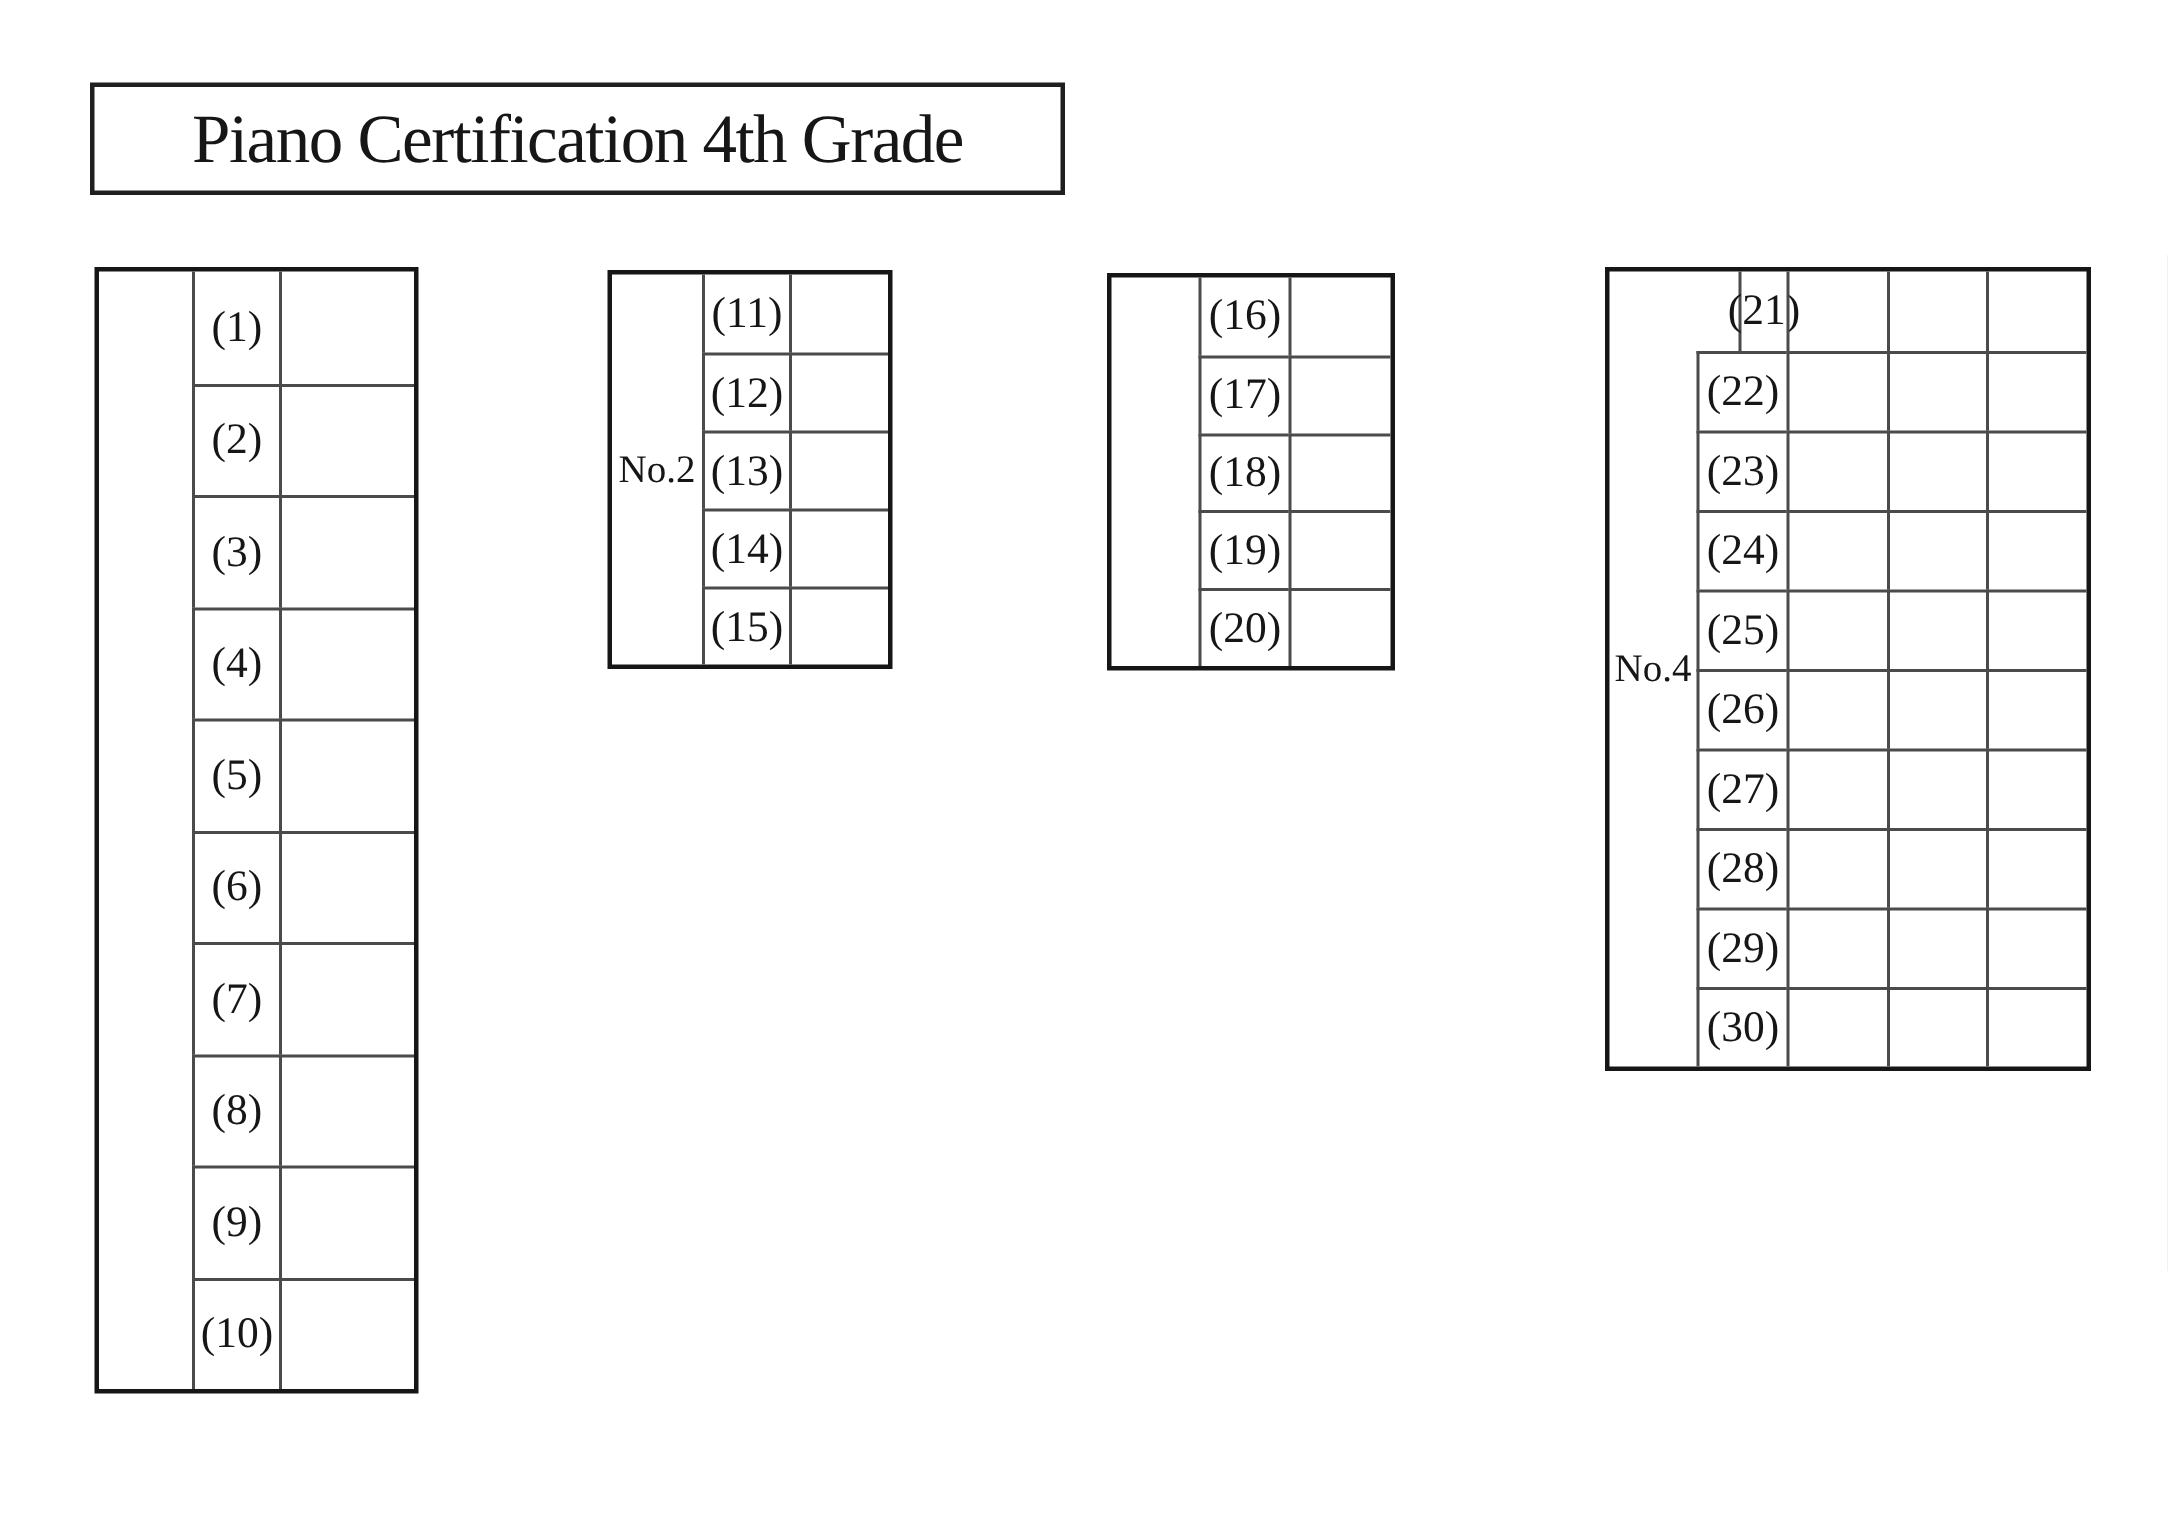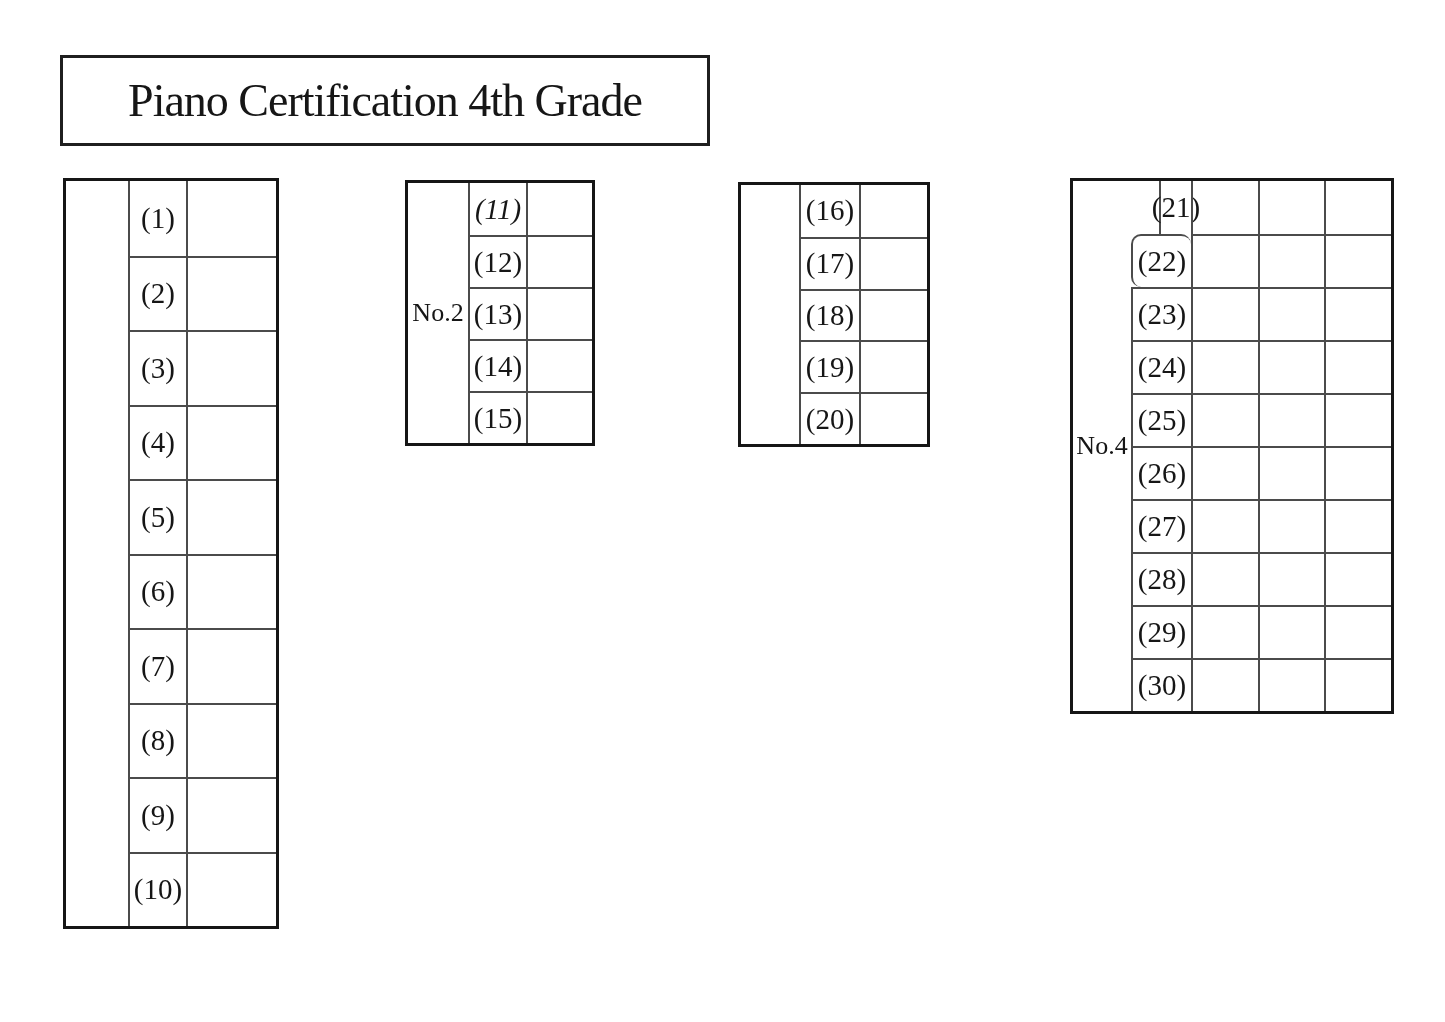--- a/index.html
+++ b/index.html
@@ -10,21 +10,21 @@
     background: #ffffff;
     font-family: "Liberation Serif", "DejaVu Serif", serif;
     color: #161616;
     overflow: hidden;
   }
 
   
   .title-box {
     position: absolute;
     left: 60px; top: 55px;
-    width: 650px; height: 91px;
+    width: 650px; height: 75px;
     border: 3px solid #1f1f1f;
     box-sizing: border-box;
     display: flex;
     align-items: center;
     justify-content: center;
   }
   .title-box span {
     font-size: 46px;
     letter-spacing: -1px;
     white-space: nowrap;
@@ -103,21 +103,21 @@
       <div class="cell rowline" style="grid-area: 7 / 3;"></div>
       <div class="cell rowline" style="grid-area: 8 / 2;">(8)</div>
       <div class="cell rowline" style="grid-area: 8 / 3;"></div>
       <div class="cell rowline" style="grid-area: 9 / 2;">(9)</div>
       <div class="cell rowline" style="grid-area: 9 / 3;"></div>
       <div class="cell rowline" style="grid-area: 10 / 2;">(10)</div>
       <div class="cell rowline" style="grid-area: 10 / 3;"></div>
     </section>
   <section class="qtable t2" style="grid-template-rows: repeat(5, 1fr);">
       <div class="tlabel" style="grid-row: 1 / span 5;">No.2</div>
-      <div class="cell" style="grid-area: 1 / 2; font-style: italic;">(11)</div>
+      <div class="cell" style="grid-area: 1 / 2;">(11)</div>
       <div class="cell" style="grid-area: 1 / 3;"></div>
       <div class="cell rowline" style="grid-area: 2 / 2;">(12)</div>
       <div class="cell rowline" style="grid-area: 2 / 3;"></div>
       <div class="cell rowline" style="grid-area: 3 / 2;">(13)</div>
       <div class="cell rowline" style="grid-area: 3 / 3;"></div>
       <div class="cell rowline" style="grid-area: 4 / 2;">(14)</div>
       <div class="cell rowline" style="grid-area: 4 / 3;"></div>
       <div class="cell rowline" style="grid-area: 5 / 2;">(15)</div>
       <div class="cell rowline" style="grid-area: 5 / 3;"></div>
     </section>
@@ -132,21 +132,21 @@
       <div class="cell rowline" style="grid-area: 4 / 3;"></div>
       <div class="cell rowline" style="grid-area: 5 / 2;">(20)</div>
       <div class="cell rowline" style="grid-area: 5 / 3;"></div>
     </section>
   <section class="qtable t4" style="grid-template-rows: repeat(10, 1fr);">
       <div class="tlabel" style="grid-row: 1 / span 10;">No.4</div>
       <div class="cell" style="grid-area: 1 / 2; margin-left: 28px;">(21)</div>
       <div class="cell" style="grid-area: 1 / 3;"></div>
       <div class="cell" style="grid-area: 1 / 4;"></div>
       <div class="cell" style="grid-area: 1 / 5;"></div>
-      <div class="cell rowline" style="grid-area: 2 / 2; border-radius: 10px;">(22)</div>
+      <div class="cell rowline" style="grid-area: 2 / 2;">(22)</div>
       <div class="cell rowline" style="grid-area: 2 / 3;"></div>
       <div class="cell rowline" style="grid-area: 2 / 4;"></div>
       <div class="cell rowline" style="grid-area: 2 / 5;"></div>
       <div class="cell rowline" style="grid-area: 3 / 2;">(23)</div>
       <div class="cell rowline" style="grid-area: 3 / 3;"></div>
       <div class="cell rowline" style="grid-area: 3 / 4;"></div>
       <div class="cell rowline" style="grid-area: 3 / 5;"></div>
       <div class="cell rowline" style="grid-area: 4 / 2;">(24)</div>
       <div class="cell rowline" style="grid-area: 4 / 3;"></div>
       <div class="cell rowline" style="grid-area: 4 / 4;"></div>

